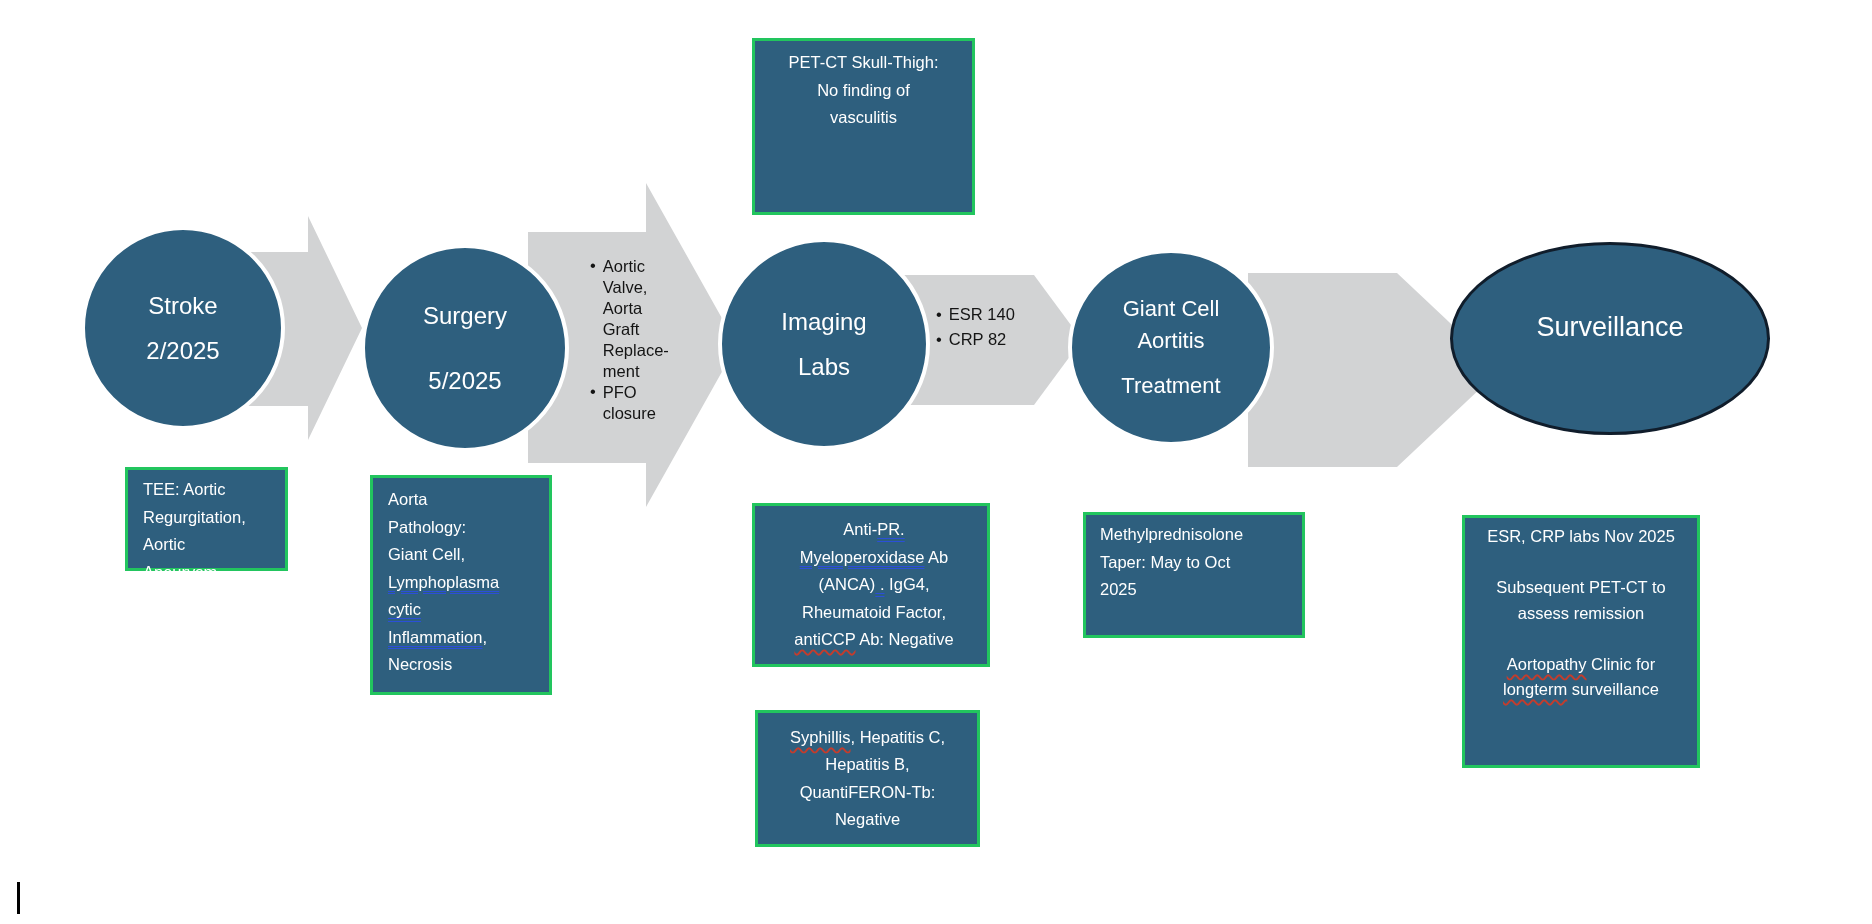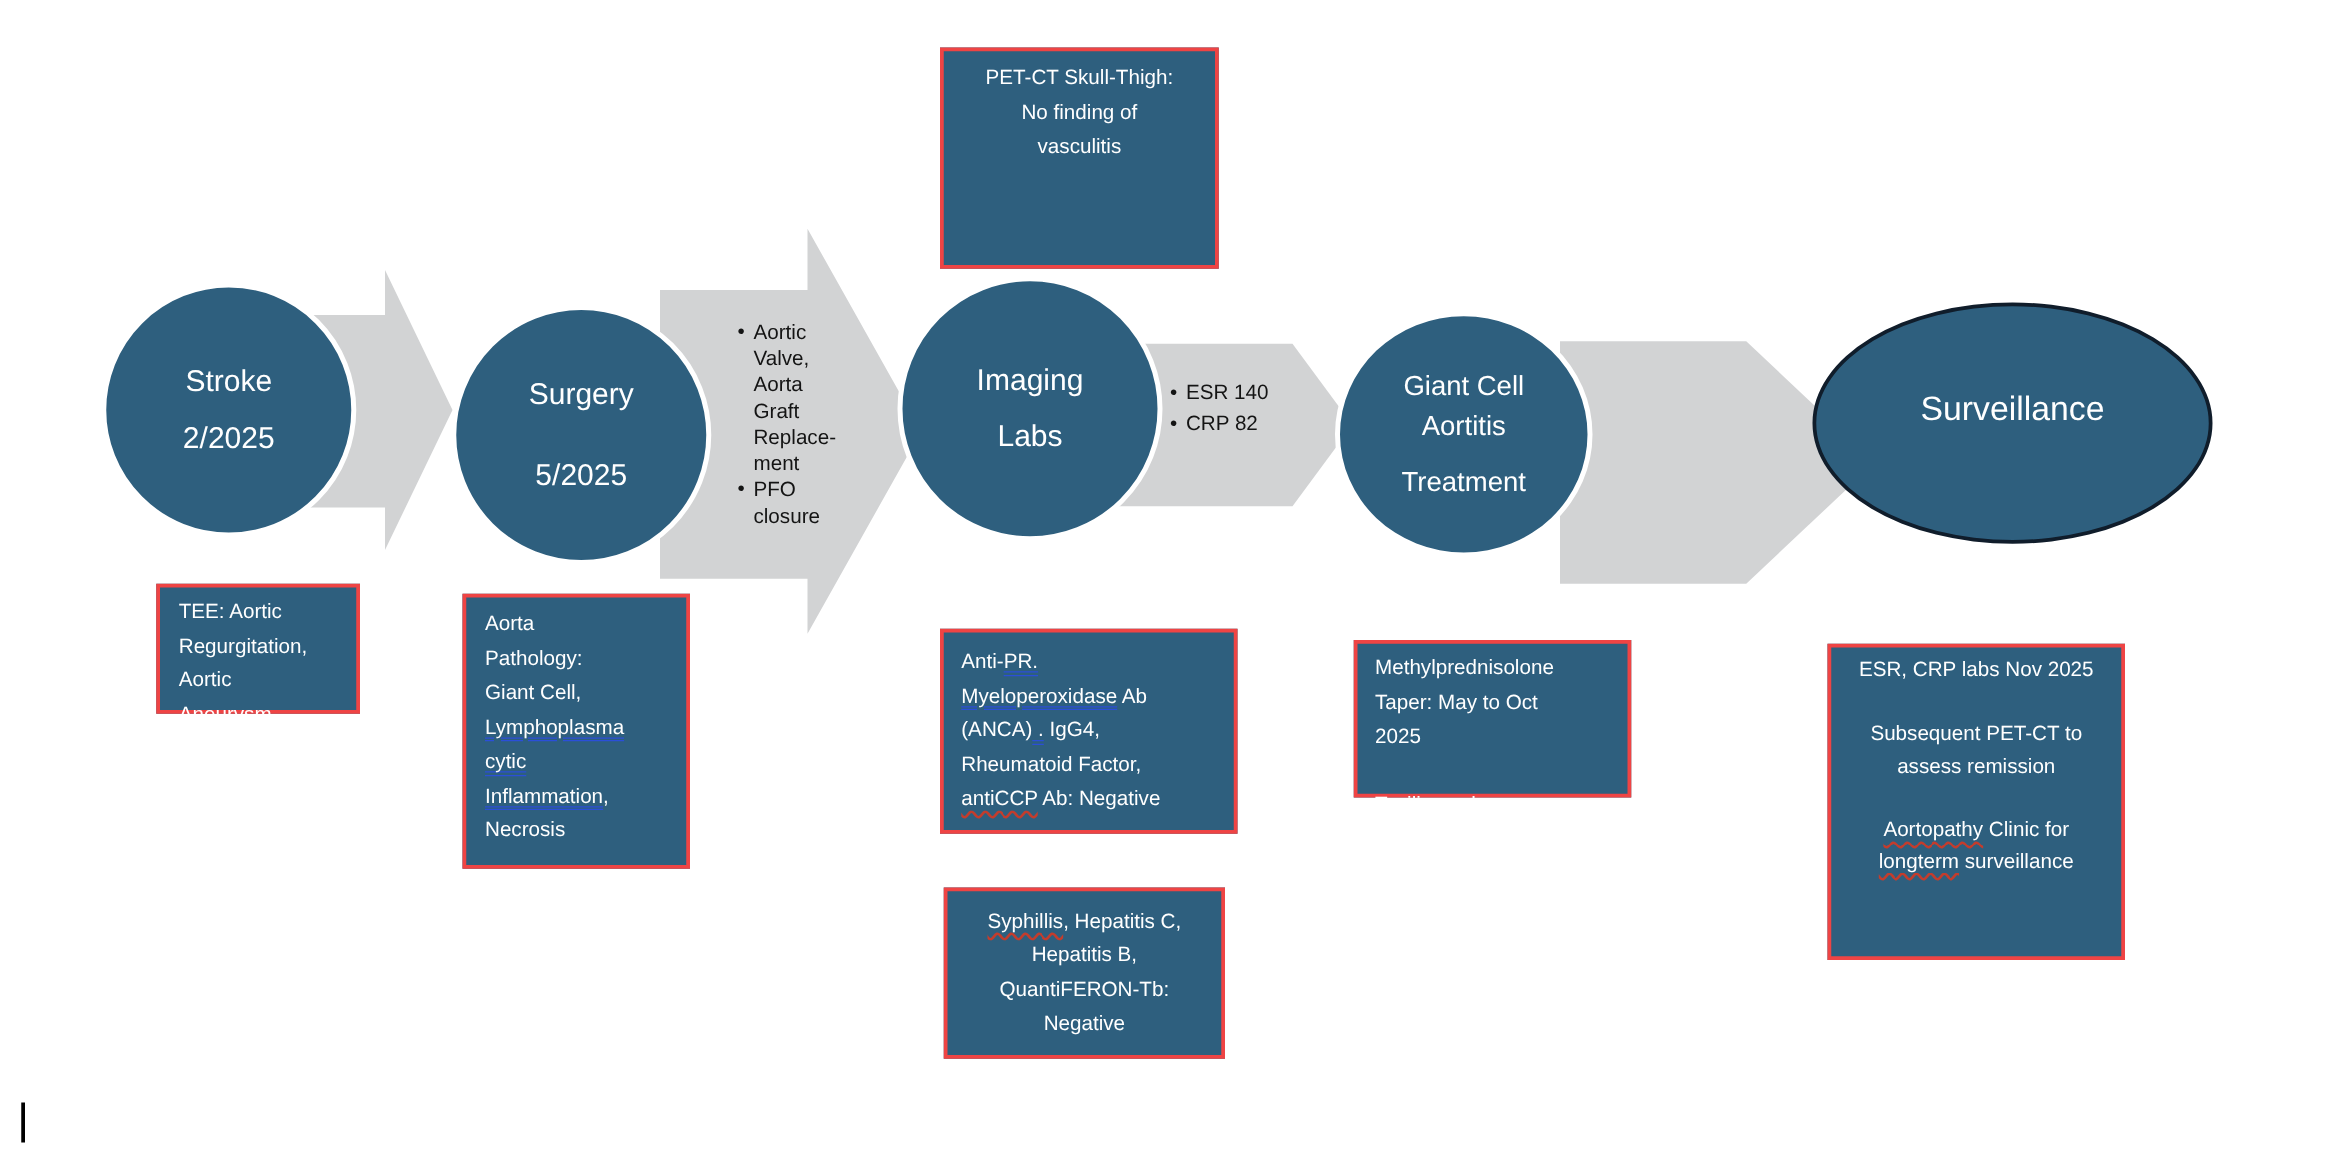--- a/index.html
+++ b/index.html
@@ -13,21 +13,21 @@
   .node{position:absolute;border-radius:50%;background:#2E5F7E;border:4px solid #ffffff;
         box-sizing:border-box;display:flex;flex-direction:column;align-items:center;
         justify-content:center;color:#fff;text-align:center;z-index:2;}
   .node .line{line-height:45px;font-size:24px;}
   .node .title .line{line-height:32px;font-size:22px;}
   .node .subtitle{margin-top:13px;font-size:22px;line-height:32px;}
   .node.ellipse{border-radius:50%;border:3px solid #101D2B;padding-bottom:24px;}
   .node.ellipse .line{font-size:27px;line-height:34px;}
 
   
-  .callout{position:absolute;background:#2E5F7E;border:3px solid #ef4444;box-sizing:border-box;
+  .callout{position:absolute;background:#2E5F7E;border:3px solid #22c55e;box-sizing:border-box;
            color:#fff;font-size:16.5px;z-index:2;display:flex;flex-direction:column;}
   .callout .line{line-height:27.5px;min-height:27.5px;}
   .callout.v-center{justify-content:center;}
   .callout.ta-c{text-align:center;align-items:stretch;}
   .callout.esr .line{line-height:25.5px;min-height:25.5px;}
 
   
   .arrow-label{position:absolute;z-index:3;color:#141414;font-size:16.5px;}
   .b-item{display:flex;align-items:flex-start;}
   .dot{margin-right:7px;}
@@ -60,21 +60,21 @@
   <div class="node" style="left:81px;top:226px;width:204px;height:204px;">
       <div class="line"><span>Stroke</span></div>
       <div class="line"><span>2/2025</span></div>
     </div>
 
   <div class="node" style="left:361px;top:244px;width:208px;height:208px;gap:20px;">
       <div class="line"><span>Surgery</span></div>
       <div class="line"><span>5/2025</span></div>
     </div>
 
-  <div class="node" style="left:718px;top:221px;width:212px;height:212px;">
+  <div class="node" style="left:718px;top:238px;width:212px;height:212px;">
       <div class="line"><span>Imaging</span></div>
       <div class="line"><span>Labs</span></div>
     </div>
 
   <div class="node" style="left:1068px;top:249px;width:206px;height:197px;">
     <div class="title">
         <div class="line"><span>Giant Cell</span></div>
         <div class="line"><span>Aortitis</span></div>
       </div>
     <div class="subtitle">Treatment</div>
@@ -137,21 +137,21 @@
   <div class="callout" style="left:370px;top:475px;width:182px;height:220px;padding:8px 10px 0 15px;">
       <div class="line"><span>Aorta</span></div>
       <div class="line"><span>Pathology:</span></div>
       <div class="line"><span>Giant Cell,</span></div>
       <div class="line"><span class="u-blue">Lymphoplasma</span></div>
       <div class="line"><span class="u-blue">cytic </span></div>
       <div class="line"><span class="u-blue">Inflammation</span><span>,</span></div>
       <div class="line"><span>Necrosis</span></div>
     </div>
 
-  <div class="callout v-center" style="left:752px;top:503px;width:238px;height:164px;padding:0 8px 0 14px;">
+  <div class="callout v-center" style="left:752px;top:503px;width:238px;height:164px;padding:0 8px 0 14px;align-items:center;">
       <div class="line"><span>Anti-</span><span class="u-blue">PR. </span></div>
       <div class="line"><span class="u-blue">Myeloperoxidase</span><span> Ab</span></div>
       <div class="line"><span>(ANCA)</span><span class="u-blue"> .</span><span> IgG4,</span></div>
       <div class="line"><span>Rheumatoid Factor,</span></div>
       <div class="line"><span class="u-red">antiCCP</span><span> Ab: Negative</span></div>
     </div>
 
   <div class="callout ta-c v-center" style="left:755px;top:710px;width:225px;height:137px;padding:0 6px;">
       <div class="line"><span class="u-red">Syphillis</span><span>, Hepatitis C,</span></div>
       <div class="line"><span>Hepatitis B,</span></div>

